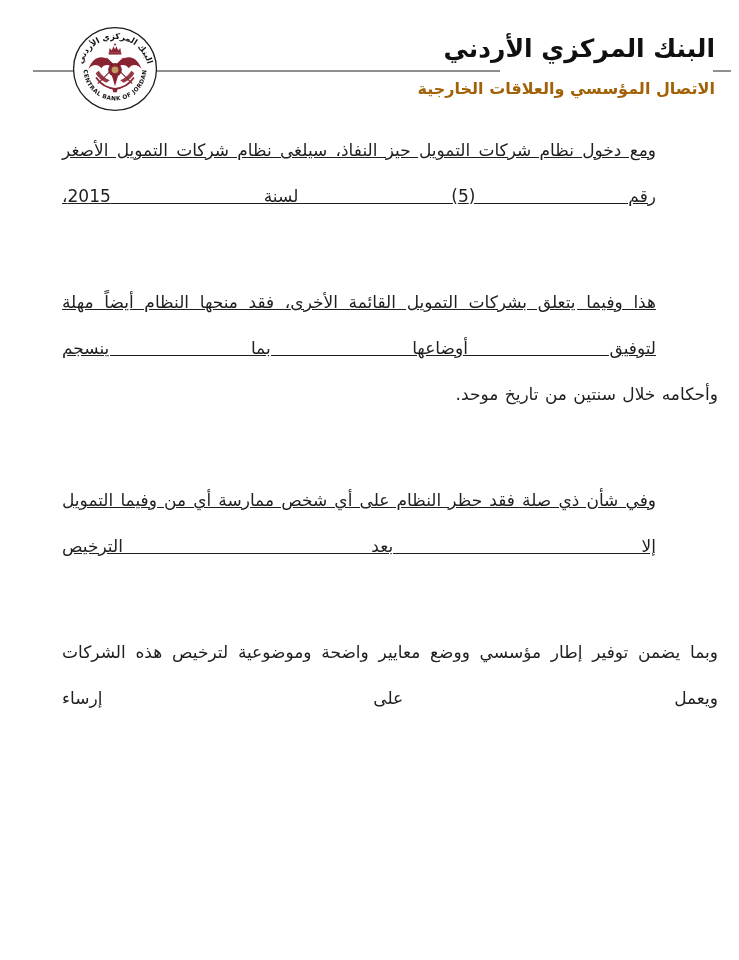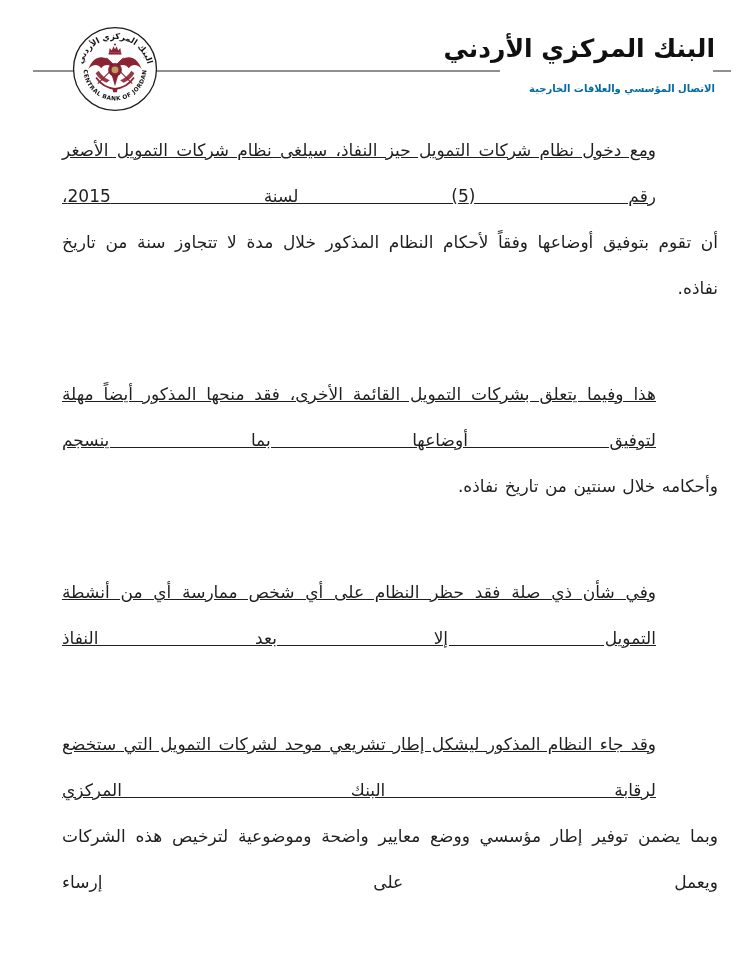--- a/index.html
+++ b/index.html
@@ -25,22 +25,22 @@
   .masthead{
     position:absolute;top:30px;right:24px;
     direction:rtl;text-align:right;color:#101010;
   }
   .bank-name{
     font-size:25px;font-weight:bold;line-height:38px;
     letter-spacing:0;
   }
   .department{
     margin-top:12px;
-    font-size:10px;font-weight:bold;line-height:18px;
-    color:#0369a1;
+    font-size:16px;font-weight:bold;line-height:18px;
+    color:#a16207;
   }
   
   .doc-body{
     position:absolute;top:127px;right:21px;left:62px;
     direction:rtl;
     color:#1f1f1f;
     font-size:17px;
   }
   .para{margin:0 0 60px 0;}
   .para:last-child{margin-bottom:0;}
@@ -100,28 +100,26 @@
   </svg>
 
   <div class="masthead">
     <div class="bank-name">البنك المركزي الأردني</div>
     <div class="department">الاتصال المؤسسي والعلاقات الخارجية</div>
   </div>
 
   <div class="doc-body">
       <div class="para">
         <div class="line first">ومع دخول نظام شركات التمويل حيز النفاذ، سيلغى نظام شركات التمويل الأصغر رقم (5) لسنة 2015،</div>
-        <div class="line last">أن تقوم بتوفيق أوضاعها وفقاً لأحكام النظام المذكور خلال مدة لا تتجاوز سنة من تاريخ نفاذه.</div>
       </div>
       <div class="para">
-        <div class="line first">هذا وفيما يتعلق بشركات التمويل القائمة الأخرى، فقد منحها المذكور أيضاً مهلة لتوفيق أوضاعها بما ينسجم</div>
-        <div class="line last">وأحكامه خلال سنتين من تاريخ نفاذه.</div>
+        <div class="line first">هذا وفيما يتعلق بشركات التمويل القائمة الأخرى، فقد منحها النظام أيضاً مهلة لتوفيق أوضاعها بما ينسجم</div>
+        <div class="line last">وأحكامه خلال سنتين من تاريخ موحد.</div>
       </div>
       <div class="para">
-        <div class="line first">وفي شأن ذي صلة فقد حظر النظام على أي شخص ممارسة أي من أنشطة التمويل إلا بعد النفاذ</div>
+        <div class="line first">وفي شأن ذي صلة فقد حظر النظام على أي شخص ممارسة أي من وفيما التمويل إلا بعد الترخيص</div>
       </div>
       <div class="para">
-        <div class="line first">وقد جاء النظام المذكور ليشكل إطار تشريعي موحد لشركات التمويل التي ستخضع لرقابة البنك المركزي</div>
         <div class="line">وبما يضمن توفير إطار مؤسسي ووضع معايير واضحة وموضوعية لترخيص هذه الشركات ويعمل على إرساء</div>
       </div>
     </div>
 
 </div>
 
 </body></html>

